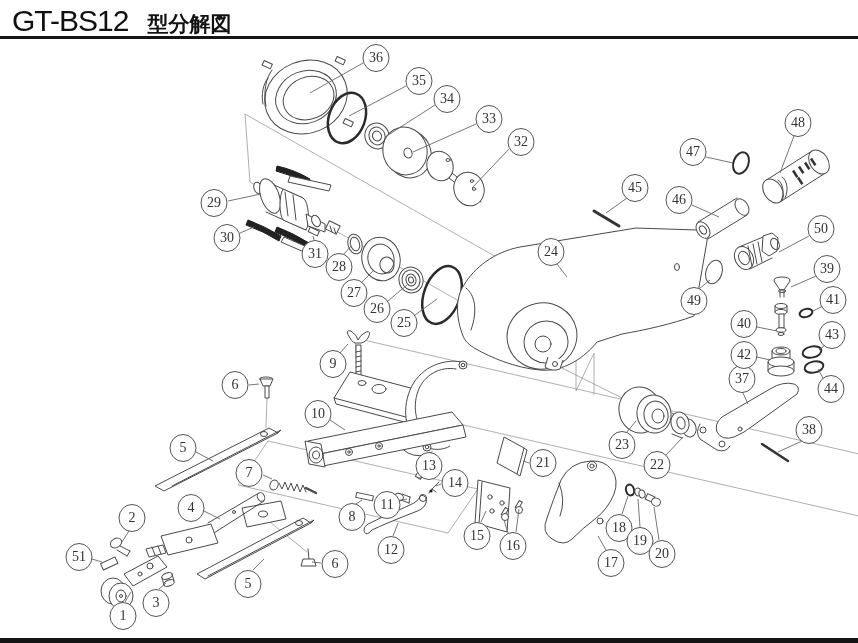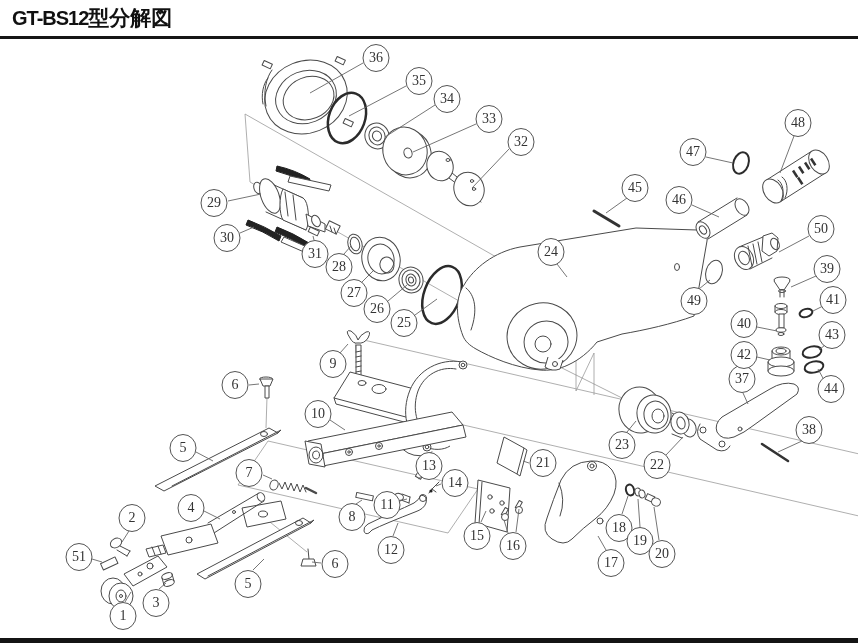--- a/index.html
+++ b/index.html
@@ -1,20 +1,20 @@
 <!DOCTYPE html>
 <html><head>
 <meta charset="utf-8">
 <style>
   html,body{margin:0;padding:0;background:#e8e8e8;}
   .stage{position:relative;width:858px;height:643px;background:#ffffff;overflow:hidden;
          font-family:"Liberation Sans",sans-serif;}
   .titlebar{position:absolute;top:4px;left:12px;white-space:nowrap;color:#111;}
-  .titlebar .model{font-size:20px;font-weight:bold;letter-spacing:-1px;}
-  .titlebar .suffix{font-size:21px;font-weight:600;margin-left:0;}
+  .titlebar .model{font-size:30px;font-weight:normal;letter-spacing:-1px;}
+  .titlebar .suffix{font-size:21px;font-weight:600;margin-left:19px;}
   .rule{position:absolute;top:36px;left:0;width:858px;height:3px;background:#151515;}
   .bottom-bar{position:absolute;left:0;bottom:0;width:858px;height:5px;background:#141414;}
   svg#diagram{position:absolute;top:0;left:0;}
   
   .ln{stroke:#4a4a4a;stroke-width:1;fill:none;stroke-linecap:round;stroke-linejoin:round;}
   .wh{stroke:#4a4a4a;stroke-width:1;fill:#ffffff;stroke-linejoin:round;}
   .dk{stroke:#1f1f1f;stroke-width:1;fill:#222222;}
   .th{stroke:#2b2b2b;stroke-width:2.5;fill:none;}
   .t2{stroke:#2b2b2b;stroke-width:2;fill:none;}
   .pn{stroke:#9a9a9a;stroke-width:0.8;fill:none;}

